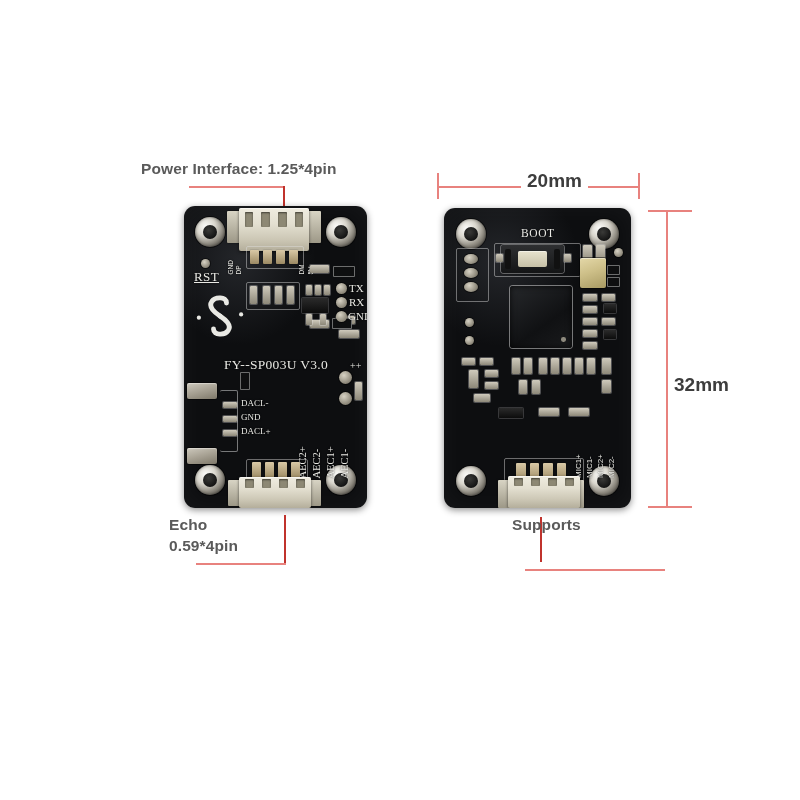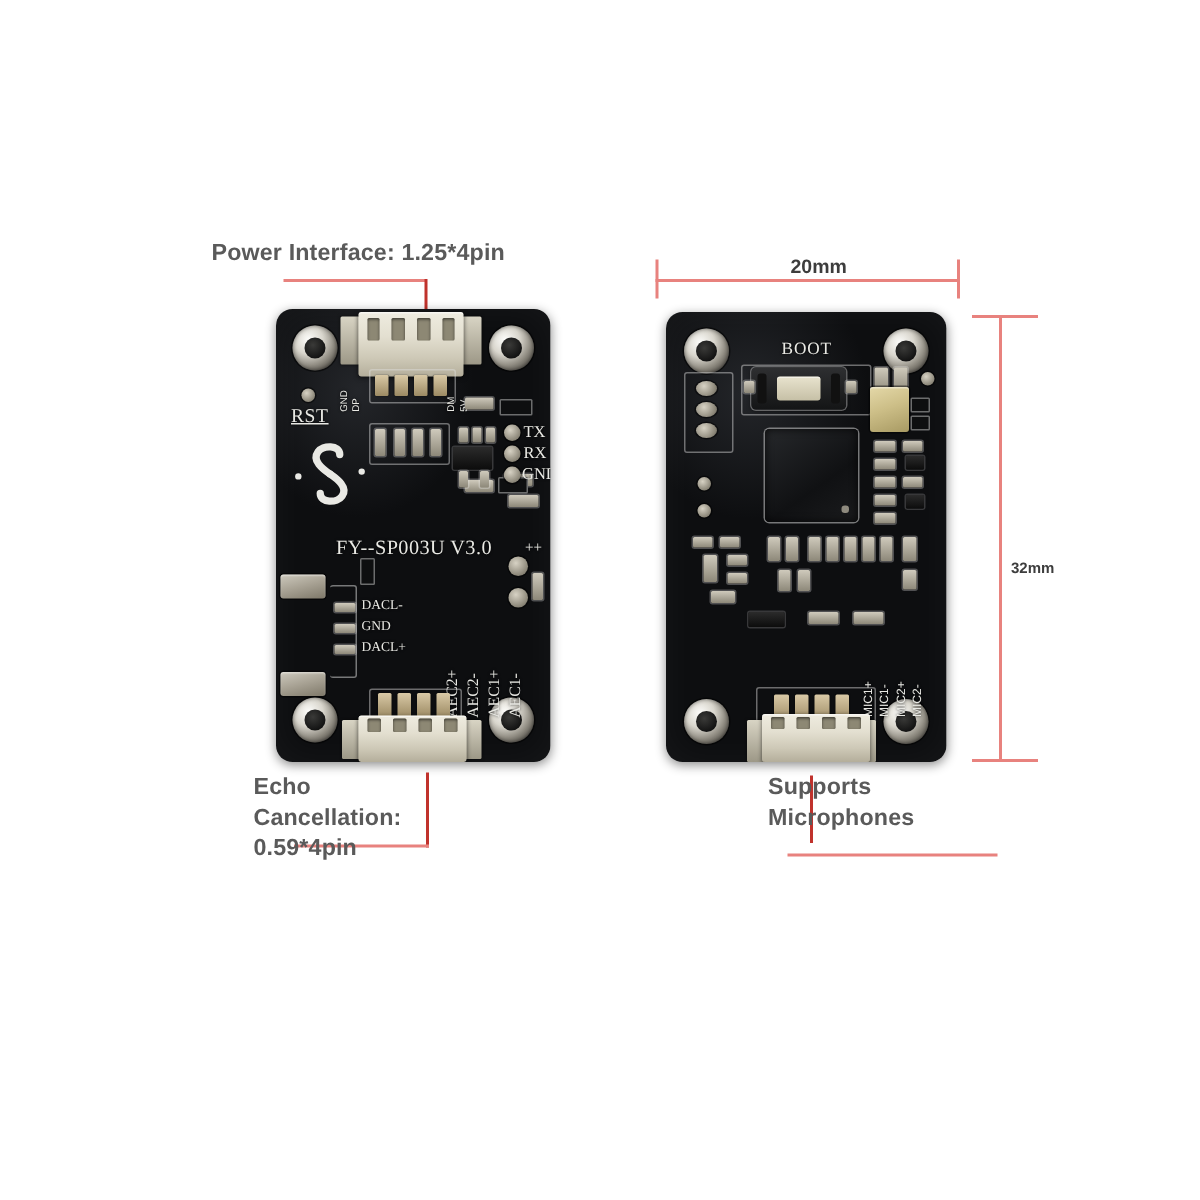--- a/index.html
+++ b/index.html
@@ -208,33 +208,32 @@
           <i></i>
           <i></i>
         </div>
     </div>
   </div>
 
   <div class="ln dark" style="left:284px;top:515px;width:2px;height:50px;"></div>
   <div class="ln" style="left:196px;top:563px;width:90px;height:2px;"></div>
   <div class="anno ctr" style="left:169px;top:515px;width:150px;font-size:15.5px;line-height:1.33;">
     <div>Echo</div>
-    <div>Cancellation:</div>
     <div>0.59*4pin</div>
   </div>
 
   <div class="ln" style="left:437px;top:186px;width:203px;height:2px;"></div>
   <div class="ln" style="left:437px;top:173px;width:2px;height:26px;"></div>
   <div class="ln" style="left:638px;top:173px;width:2px;height:26px;"></div>
-  <div class="dimtxt" style="left:521px;top:170px;font-size:13px;background:#fff;padding:0 6px;">20mm</div>
+  <div class="dimtxt" style="left:521px;top:170px;font-size:19px;background:#fff;padding:0 6px;">20mm</div>
 
   <div class="ln" style="left:666px;top:211px;width:2px;height:297px;"></div>
   <div class="ln" style="left:648px;top:210px;width:44px;height:2px;"></div>
   <div class="ln" style="left:648px;top:506px;width:44px;height:2px;"></div>
-  <div class="dimtxt" style="left:672px;top:370px;font-size:10px;background:#fff;padding:4px 2px;">32mm</div>
+  <div class="dimtxt" style="left:672px;top:370px;font-size:19px;background:#fff;padding:4px 2px;">32mm</div>
 
   <div class="board" style="left:444px;top:208px;width:187px;height:300px;">
 
     <div class="hole" style="left:12px;top:11px;width:30px;height:30px;"></div>
     <div class="hole" style="left:145px;top:11px;width:30px;height:30px;"></div>
     <div class="hole" style="left:12px;top:258px;width:30px;height:30px;"></div>
     <div class="hole" style="left:145px;top:258px;width:30px;height:30px;"></div>
 
     <div class="silk" style="left:77px;top:20px;font-size:11.5px;letter-spacing:.6px;">BOOT</div>
     <div class="outl" style="left:50px;top:35px;width:85px;height:32px;"></div>
@@ -320,17 +319,16 @@
           <i></i>
           <i></i>
           <i></i>
         </div>
     </div>
   </div>
 
   <div class="ln dark" style="left:540px;top:517px;width:2px;height:45px;"></div>
   <div class="anno ctr" style="left:512px;top:515px;width:155px;font-size:15.5px;line-height:1.33;">
     <div>Supports</div>
-    <div>Microphones</div>
   </div>
   <div class="ln" style="left:525px;top:569px;width:140px;height:2px;"></div>
 
 </div>
 
 </body></html>

